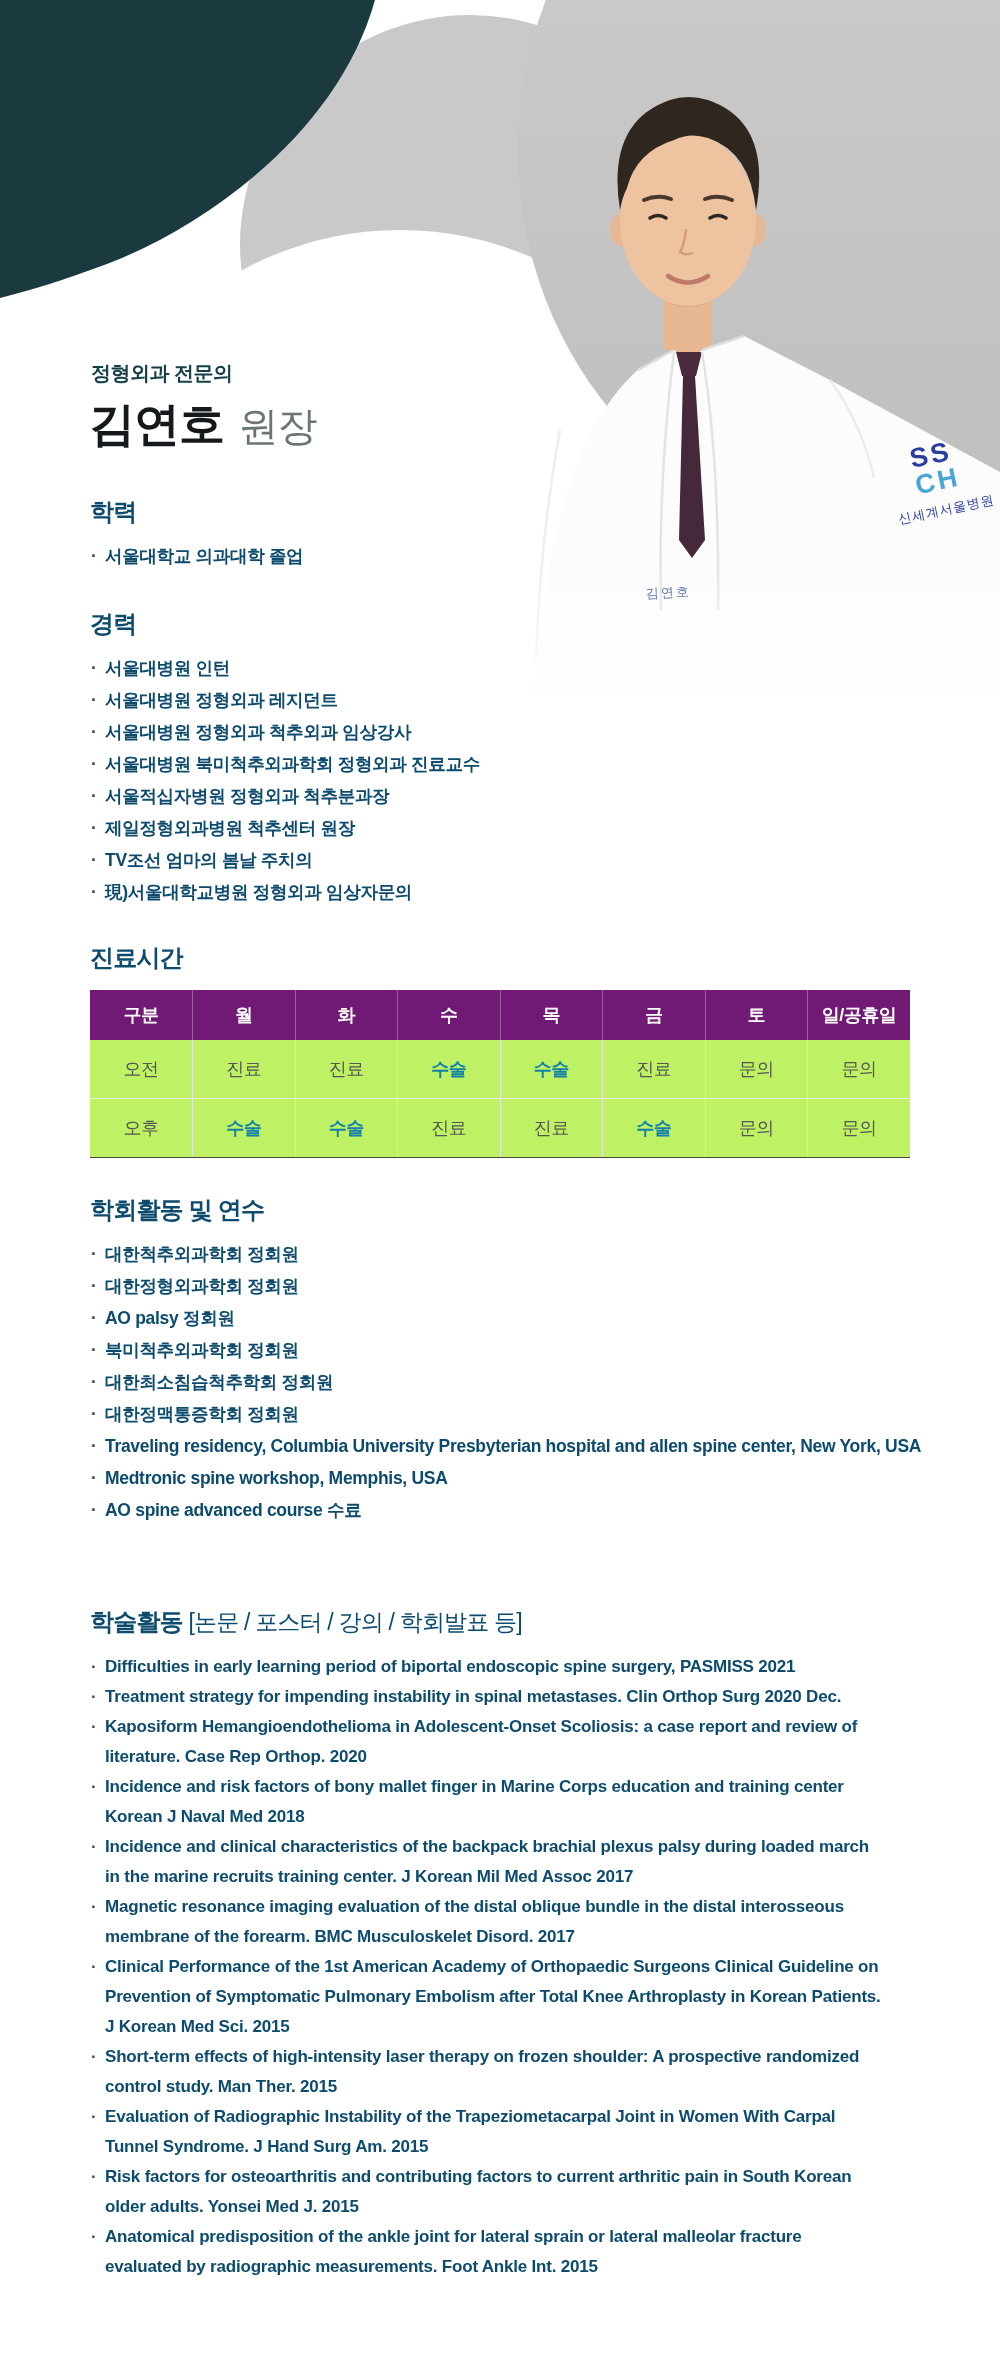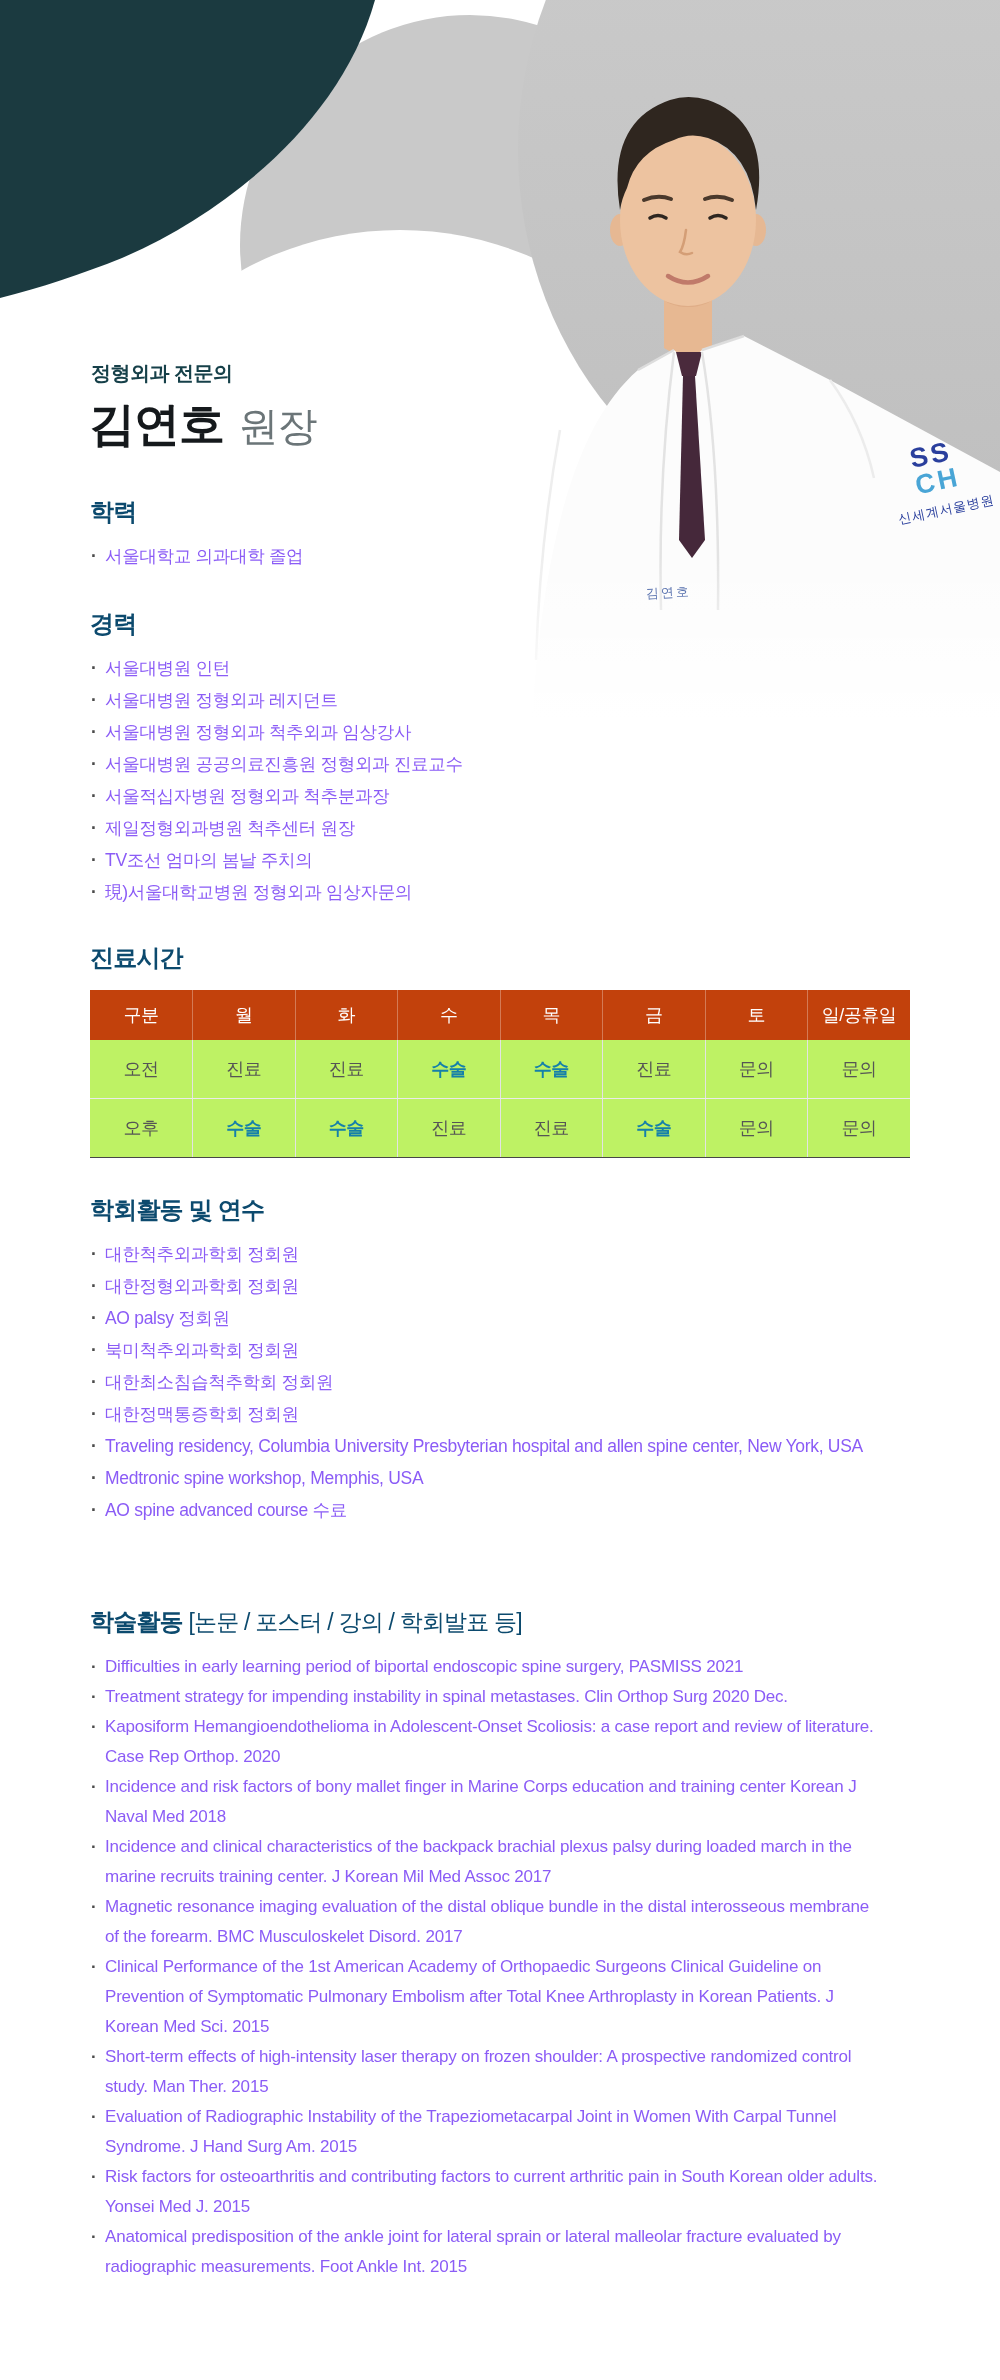--- a/index.html
+++ b/index.html
@@ -20,29 +20,29 @@
   .sec-edu{top:496px;}
   .sec-career{top:608px;}
   .sec-hours{top:942px;}
   .sec-societies{top:1194px;}
   .sec-pubs{top:1606px;}
 
   h2{margin:0;font-size:24px;font-weight:800;color:#0c4a6e;letter-spacing:-0.8px;line-height:32px;}
   h2 .h2-suffix{font-weight:400;font-size:23px;letter-spacing:-0.8px;}
 
   ul.plain{list-style:none;margin:12px 0 0 0;padding:0;}
-  ul.plain li{position:relative;padding-left:15px;font-size:17.5px;line-height:32px;color:#8b5cf6;letter-spacing:-0.3px;}
+  ul.plain li{position:relative;padding-left:15px;font-size:17.5px;line-height:32px;color:#0c4a6e;letter-spacing:-0.3px;font-weight:bold;}
   ul.plain li::before{content:"\00B7";position:absolute;left:1px;top:0;color:#4a4a4a;font-weight:700;}
 
   .sec-pubs ul.plain{margin-top:14px;width:792px;}
   .sec-pubs ul.plain li{font-size:17px;line-height:30px;letter-spacing:-0.2px;}
 
   table.hours{border-collapse:collapse;margin-top:16px;width:820px;table-layout:fixed;}
   table.hours th{
-    background:#c2410c;color:#fff;font-size:18px;font-weight:400;height:48px;
+    background:#701a75;color:#fff;font-size:18px;font-weight:700;height:48px;
     border-right:1px solid rgba(255,255,255,0.30);letter-spacing:-0.5px;
   }
   table.hours th:last-child{border-right:none;}
   table.hours td{
     height:56px;text-align:center;vertical-align:middle;font-size:18px;color:#555;
     border-right:1px solid #e3e3e3;border-bottom:1px solid #eaeaea;letter-spacing:-0.5px;background:#bef264;
   }
   table.hours td:last-child{border-right:none;}
   table.hours tr:last-child td{border-bottom:1px solid #474747;}
   table.hours td.hl{color:#1580aa;font-weight:700;}
@@ -133,21 +133,21 @@
       <li>서울대학교 의과대학 졸업</li>
     </ul>
   </div>
 
   <div class="section sec-career">
     <h2>경력</h2>
     <ul class="plain">
       <li>서울대병원 인턴</li>
       <li>서울대병원 정형외과 레지던트</li>
       <li>서울대병원 정형외과 척추외과 임상강사</li>
-      <li>서울대병원 공공의료진흥원 정형외과 진료교수</li>
+      <li>서울대병원 북미척추외과학회 정형외과 진료교수</li>
       <li>서울적십자병원 정형외과 척추분과장</li>
       <li>제일정형외과병원 척추센터 원장</li>
       <li>TV조선 엄마의 봄날 주치의</li>
       <li>現)서울대학교병원 정형외과 임상자문의</li>
     </ul>
   </div>
 
   <div class="section sec-hours">
     <h2>진료시간</h2>
     <table class="hours">

